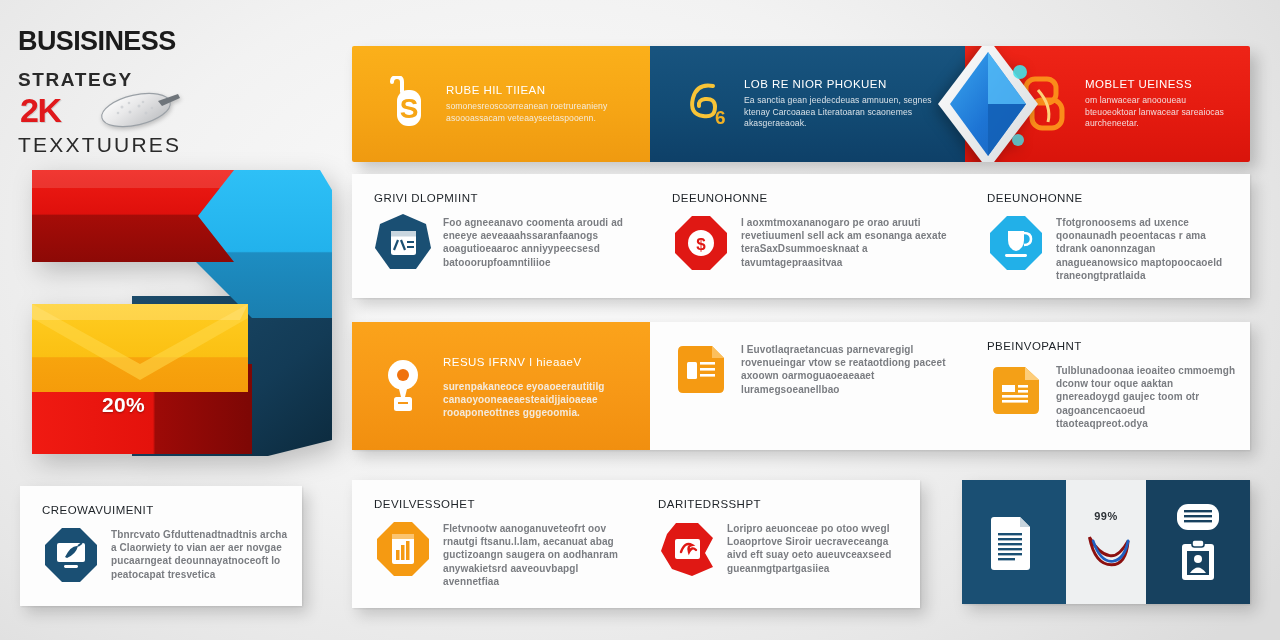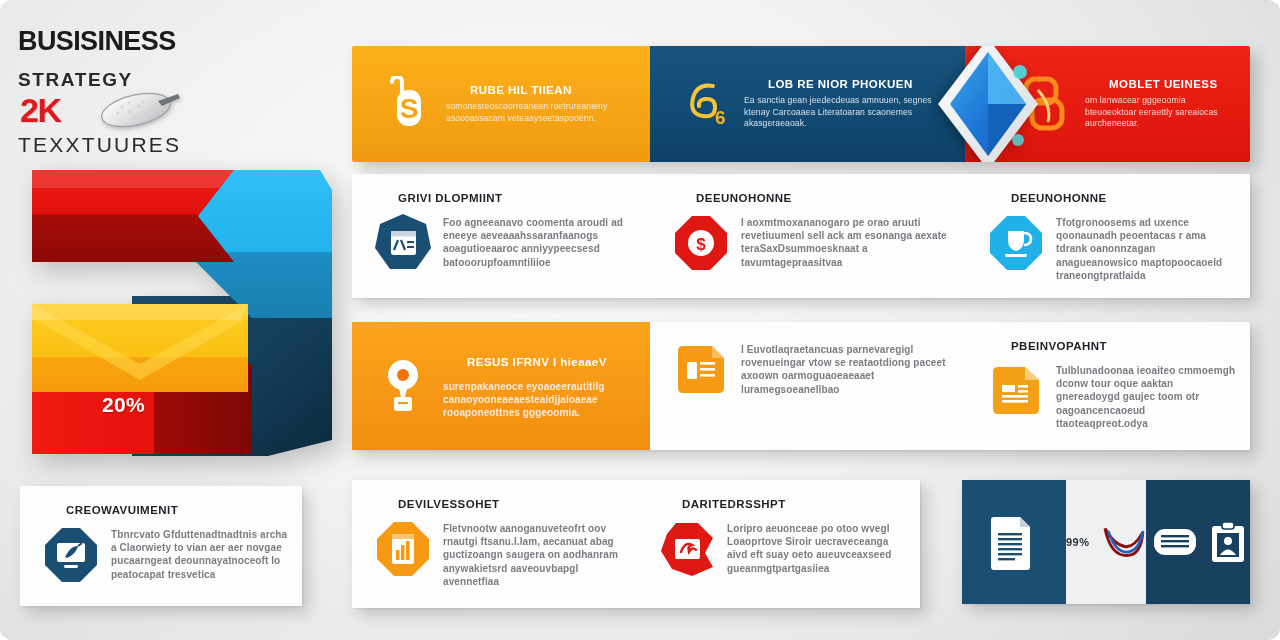--- a/index.html
+++ b/index.html
@@ -11,45 +11,43 @@
     overflow: hidden;
     font-family: "Liberation Sans", sans-serif;
   }
 
   #stage {
     position: relative;
     width: 1280px;
     height: 640px;
     background:
       radial-gradient(ellipse 900px 600px at 42% 38%, #fbfbfb 0%, #f2f2f2 45%, #e6e6e6 78%, #dcdcdc 100%);
-    border-radius: 12px;
   }
 
   
   .card {
     position: absolute;
     background: #fdfdfd;
     box-shadow: 6px 7px 14px rgba(0,0,0,.17), 1px 1px 2px rgba(0,0,0,.09);
   }
 
   .blurtext {
     color: #6f7277;
     line-height: 1.32;
     letter-spacing: .1px;
     filter: blur(.42px);
     opacity: .92;
   }
   .blurtext.light { color: #f4f6f8; opacity: .88; }
 
   .cardtitle {
-    font-weight: bold;
+    font-weight: normal;
     color: #1d2227;
     letter-spacing: .45px;
     filter: blur(.25px);
-    margin-left: 24px;
   }
   .cardtitle.light { color: #ffffff; }
 
   
   #brand { position: absolute; left: 18px; top: 28px; width: 310px; }
   #brand-line1 {
     font-size: 27px; font-weight: bold; color: #1b1b1b;
     letter-spacing: -.6px; line-height: 1;
   }
   #brand-line2 {
@@ -120,21 +118,21 @@
     background: linear-gradient(180deg,#fba31b 0%,#f79816 55%,#f18f0f 100%);
   }
 
   
   #row4-left  { left: 20px;  top: 486px; width: 282px; height: 120px; padding-left: 16px; }
   #row4-mid   { left: 352px; top: 480px; width: 568px; height: 128px; padding-left: 12px; }
   #row4-right {
     left: 962px; top: 480px; width: 288px; height: 124px;
     display: flex; overflow: hidden; background: transparent;
   }
-  .tile { height: 100%; display: flex; flex-direction: row;
+  .tile { height: 100%; display: flex; flex-direction: column;
           align-items: center; justify-content: center; gap: 6px; }
   #tile-a { width: 104px; background: #1a4f73; }
   #tile-b { width: 80px;  background: #eef0f1; }
   #tile-c { width: 104px; background: #17415f; }
   #tile-b-label {
     font-size: 11px; font-weight: bold; color: #2c3136;
     filter: blur(.6px); letter-spacing: .5px;
   }
 
   
@@ -277,21 +275,21 @@
       <div class="bseg-inner">
         <div class="bseg-icon">
           <svg viewBox="0 0 56 60" width="56" height="60">
             <rect x="10" y="5" width="30" height="24" rx="9" fill="none" stroke="#fb8c1a" stroke-width="5"></rect>
             <rect x="16" y="26" width="30" height="28" rx="10" fill="none" stroke="#fb8c1a" stroke-width="5"></rect>
             <path d="M22 16 q14 16 10 32" stroke="#fdd37a" stroke-width="3" fill="none"></path>
           </svg>
         </div>
         <div class="bseg-txt">
           <div class="cardtitle light">MOBLET UEINESS</div>
-          <div class="blurtext light">om lanwacear gggeoomia bteuoeoktoar eeraettly sareaiocas aurcheneetar.</div>
+          <div class="blurtext light">om lanwacear anoooueau bteuoeoktoar lanwacear sareaiocas aurcheneetar.</div>
         </div>
       </div>
     </div>
 
     <svg id="banner-diamond" viewBox="0 0 132 136">
       <defs>
         <linearGradient id="gdWhite" x1="0" y1="0" x2="1" y2="1">
           <stop offset="0%" stop-color="#ffffff"></stop>
             <stop offset="100%" stop-color="#d6dadd"></stop>
         </linearGradient>

